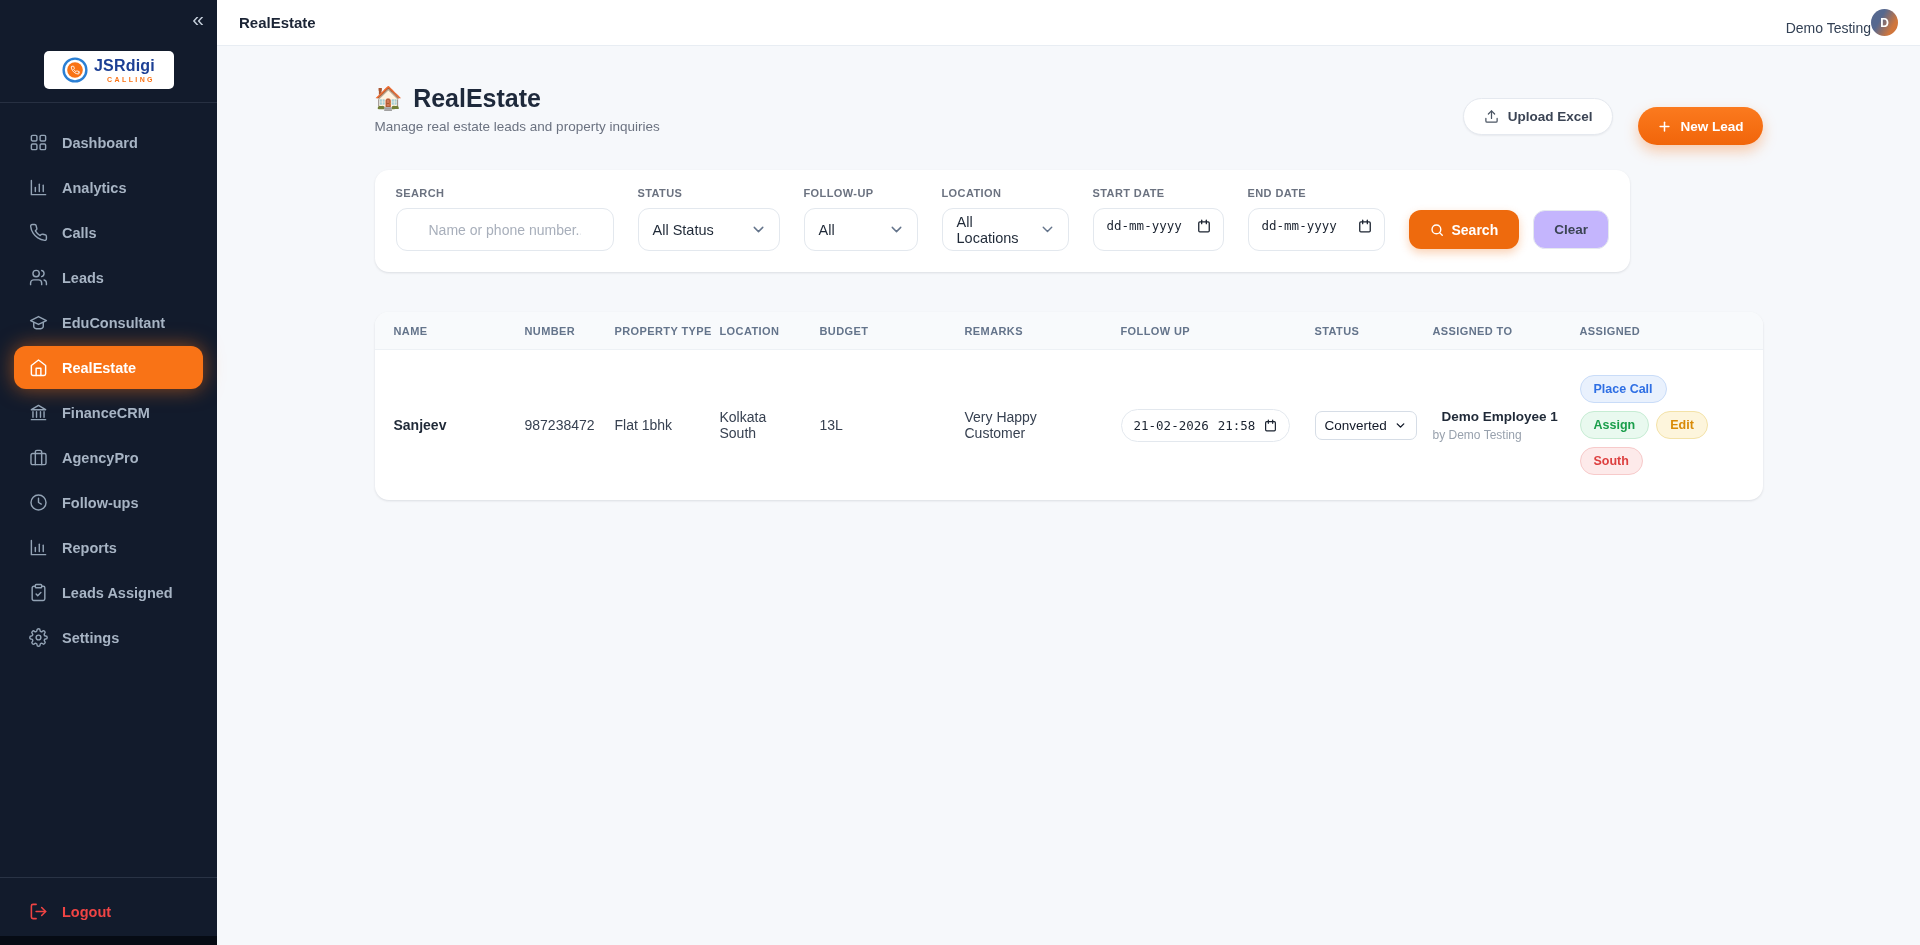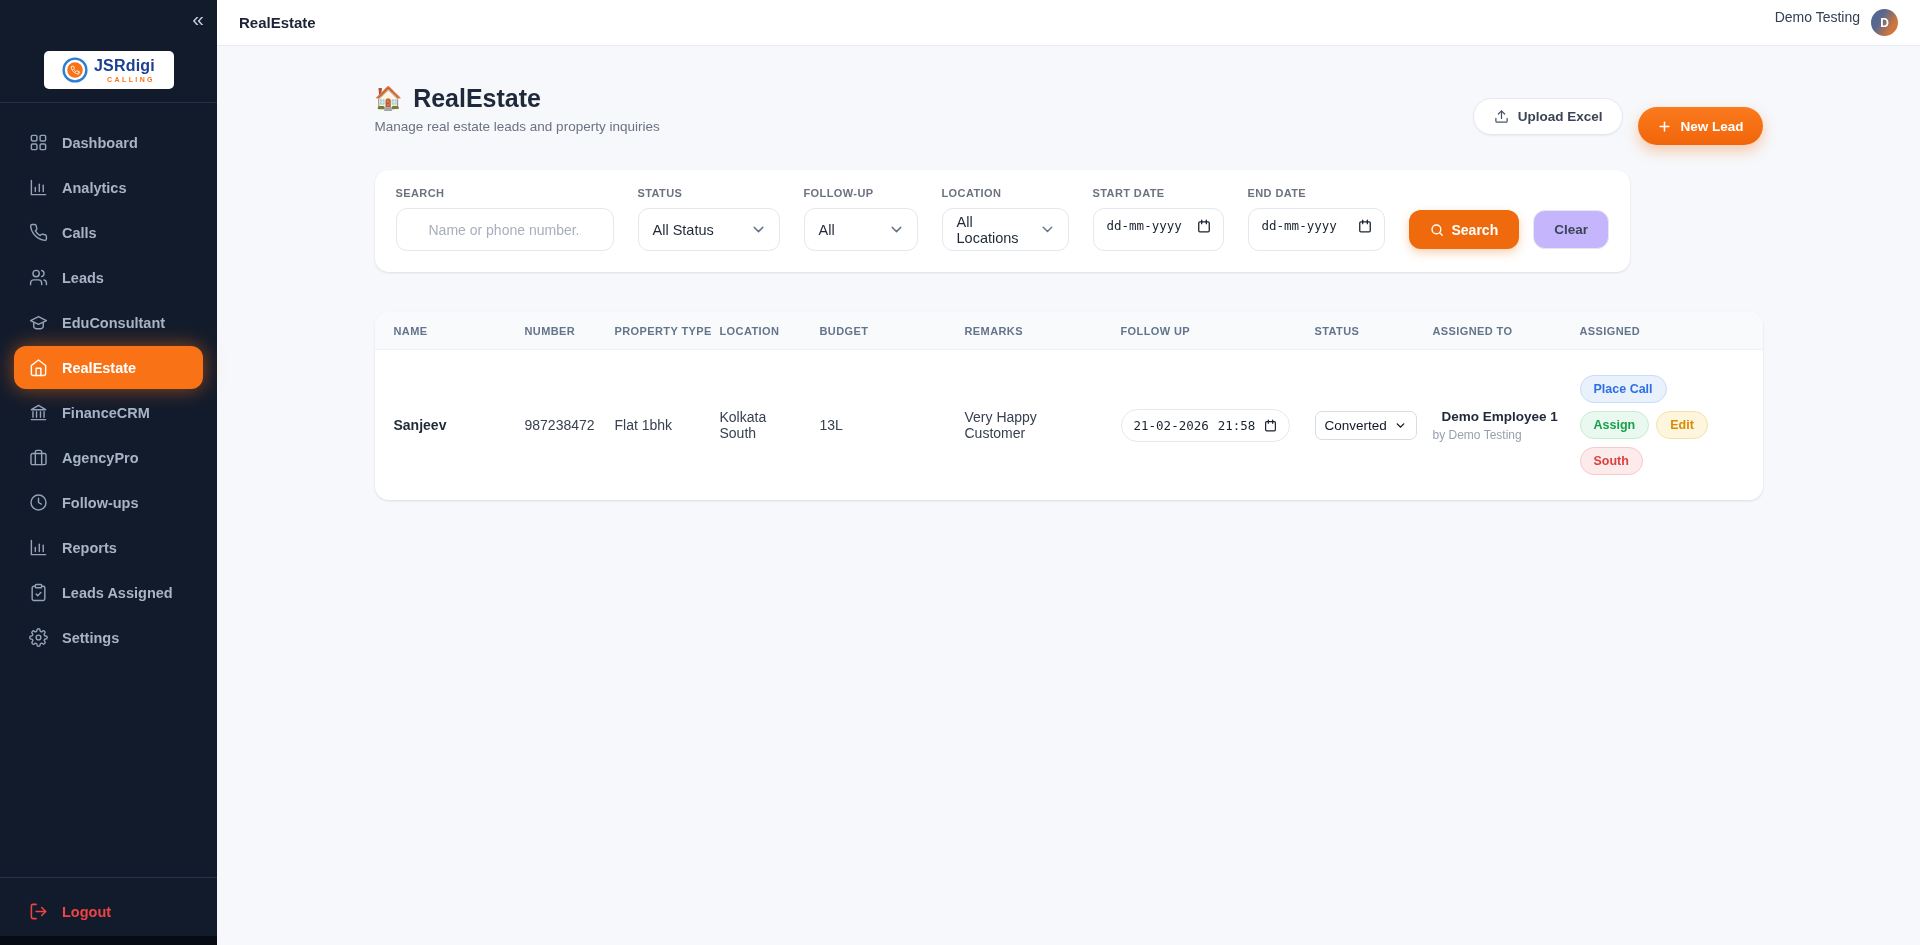--- a/index.html
+++ b/index.html
@@ -23,31 +23,31 @@
   .nav-item.active .nicon { color: #ffffff; }
   .sidebar-footer { position: absolute; bottom: 0; left: 0; right: 0; height: 68px; border-top: 1px solid rgba(148,163,184,.18); display: flex; align-items: center; padding-left: 29px; }
   .logout-item { display: flex; align-items: center; gap: 14px; color: #ef4444; font-size: 14.5px; font-weight: 700; cursor: pointer; }
   .logout-item .nicon { width: 19px; height: 19px; color: #ef4444; }
   .sidebar-bottom-strip { position: absolute; bottom: 0; left: 0; right: 0; height: 9px; background: #060b14; }
 
   
   .main { flex: 1; display: flex; flex-direction: column; height: 945px; }
   .topbar { height: 46px; background: #ffffff; border-bottom: 1px solid #e8edf3; display: flex; align-items: center; justify-content: space-between; padding: 0 22px; flex-shrink: 0; }
   .topbar-title { font-size: 15px; font-weight: 800; color: #1b2435; }
-  .topbar-user { display: flex; align-items: flex-start; gap: 11px; font-size: 14px; color: #334155; }
+  .topbar-user { display: flex; align-items: flex-end; font-size: 14px; color: #334155; }
   .avatar { width: 27px; height: 27px; border-radius: 50%; background: linear-gradient(120deg, #56688f 35%, #d0763c 75%); color: #fff; font-size: 12px; font-weight: 700; display: flex; align-items: center; justify-content: center; }
 
   .content { flex: 1; overflow: hidden; }
   .container { width: 1388px; margin: 0 auto; padding-top: 38px; }
 
   .page-head { display: flex; justify-content: space-between; align-items: flex-start; }
   .page-title { display: flex; align-items: center; gap: 10px; font-size: 25px; font-weight: 800; color: #1e293b; }
   .page-title .emoji { font-size: 23px; }
   .page-subtitle { margin-top: 6px; font-size: 13.5px; color: #6b7280; }
-  .head-actions { display: flex; align-items: center; gap: 15px; margin-top: 4px; text-align: center; }
+  .head-actions { display: flex; align-items: center; gap: 25px; margin-top: 4px; text-align: center; }
   .btn-upload { height: 37px; padding: 0 20px; border-radius: 999px; background: #fff; border: 1px solid #e5e9ef; box-shadow: 0 1px 2px rgba(16,24,40,.06); display: flex; align-items: center; gap: 9px; font-size: 13.5px; font-weight: 600; color: #3b4454; cursor: pointer; }
   .btn-upload .bicon { width: 15px; height: 15px; color: #4b5563; }
   .btn-new { height: 38px; padding: 0 19px; border-radius: 999px; background: linear-gradient(180deg, #fb7a1e, #f1650a); display: flex; align-items: center; gap: 8px; font-size: 13.5px; font-weight: 700; color: #fff; box-shadow: 0 6px 14px rgba(249,115,22,.35); cursor: pointer; margin-top: 19px; }
   .btn-new .bicon { width: 15px; height: 15px; color: #fff; }
 
   
   .filter-card { margin-top: 25px; width: fit-content; background: #fff; border-radius: 14px; padding: 17px 21px 21px; box-shadow: 0 1px 3px rgba(16,24,40,.08), 0 1px 2px rgba(16,24,40,.04); display: flex; gap: 24px; align-items: flex-end; }
   .field { display: flex; flex-direction: column; }
   .field-label { font-size: 11px; font-weight: 700; color: #6b7280; letter-spacing: .4px; margin-bottom: 9px; }
   .text-input { width: 218px; height: 43px; border: 1px solid #e3e8ee; border-radius: 11px; padding: 0 32px; font-size: 14px; color: #1f2937; font-family: "Liberation Sans", sans-serif; outline: none; background: #fff; }

